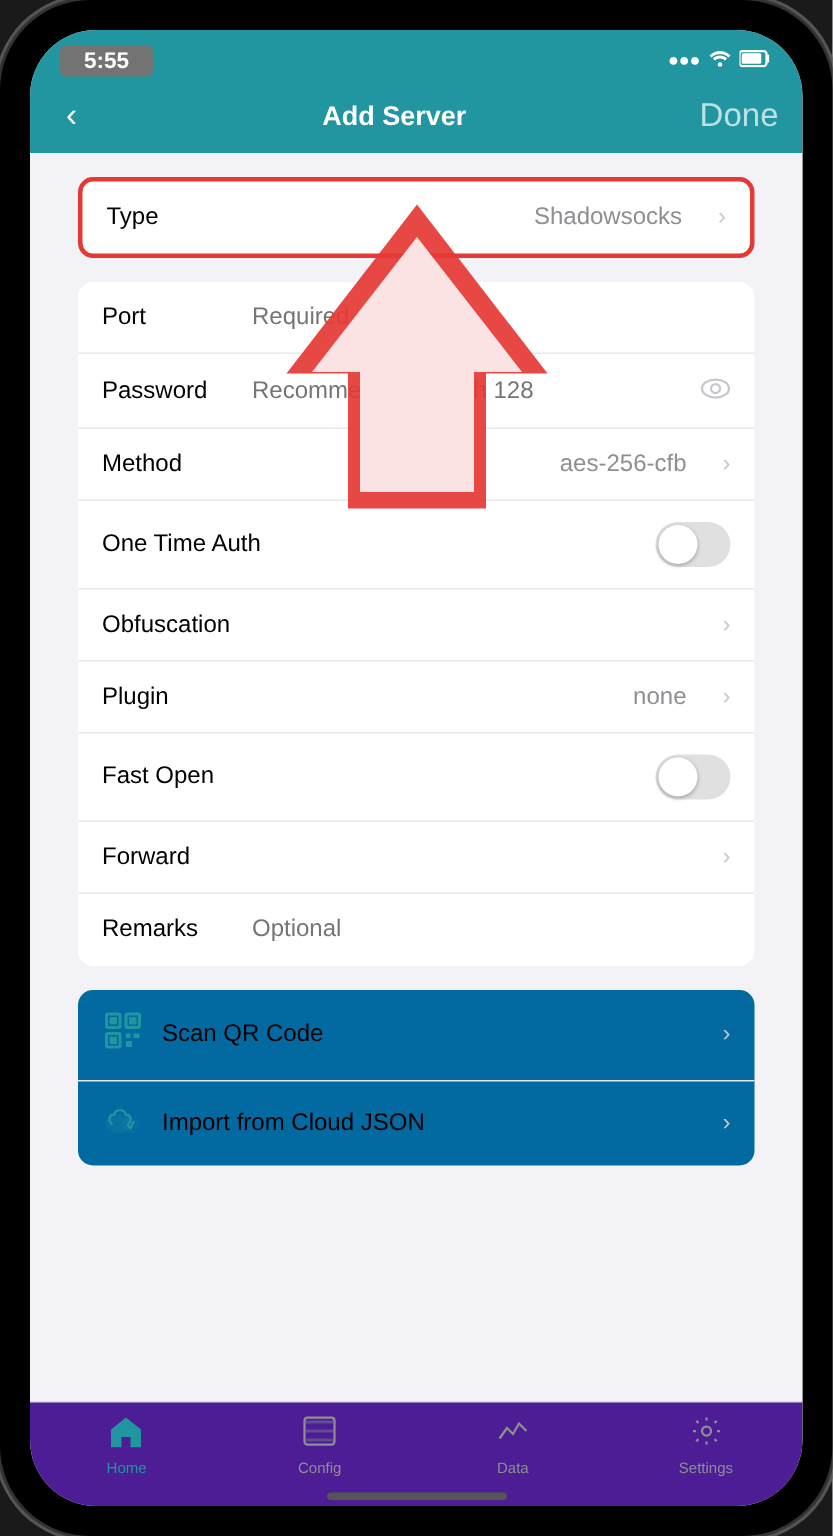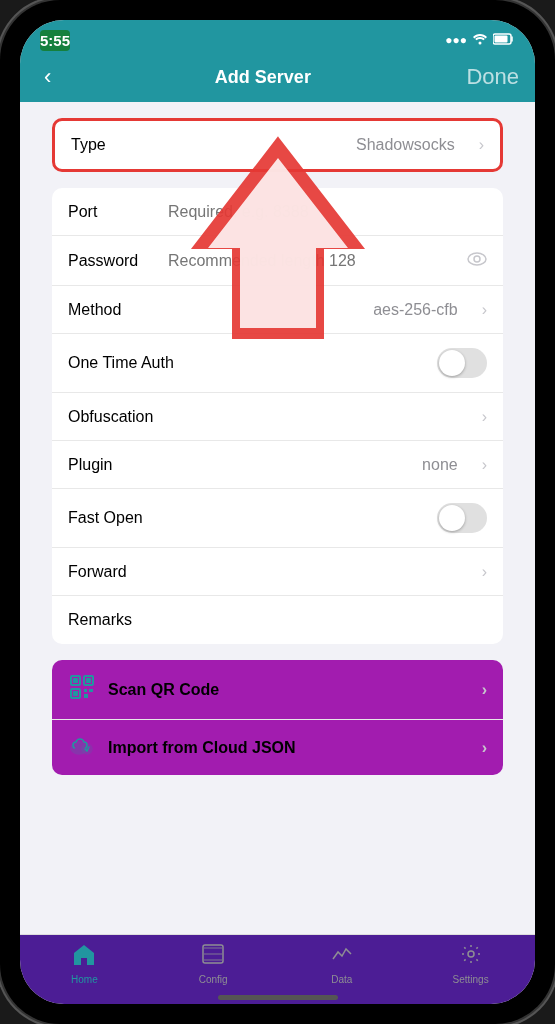--- a/index.html
+++ b/index.html
@@ -35,22 +35,22 @@
       display: flex;
       justify-content: space-between;
       align-items: center;
       padding: 8px 20px 4px;
       height: 36px;
     }
     .status-time {
       color: white;
       font-weight: 700;
       font-size: 15px;
-      background: #15803d;
-      padding: 2px 0;
+      background: #737373;
+      padding: 2px 16px;
       border-radius: 4px;
     }
     .status-icons {
       display: flex;
       align-items: center;
       gap: 5px;
       color: white;
       font-size: 12px;
     }
     
@@ -166,25 +166,24 @@
       height: 26px;
       background: white;
       border-radius: 50%;
       position: absolute;
       top: 2px;
       left: 2px;
       box-shadow: 0 1px 3px rgba(0,0,0,0.3);
     }
     
     .action-section {
-      background: #a21caf;
+      background: #0369a1;
       margin: 0 16px 16px;
       border-radius: 10px;
       overflow: hidden;
-      font-weight: bold;
     }
     .action-row {
       display: flex;
       align-items: center;
       padding: 14px 16px;
       border-bottom: 1px solid #e8e8e8;
       cursor: pointer;
       gap: 12px;
     }
     .action-row:last-child {
@@ -370,20 +369,21 @@
 
         <div class="form-row">
           <span class="form-label">Forward</span>
           <span class="form-value">
             <span class="chevron">›</span>
           </span>
         </div>
 
         <div class="form-row">
           <span class="form-label">Remarks</span>
+          <input class="form-input" placeholder="Optional" style="color: rgb(199, 199, 204);">
         </div>
 
       </div>
 
       <div class="action-section">
 
         <div class="action-row">
           <span class="action-icon">
             <svg width="26" height="26" viewBox="0 0 26 26" fill="none">
               <rect x="2" y="2" width="9" height="9" stroke="#2196a0" stroke-width="2" rx="1"></rect>

